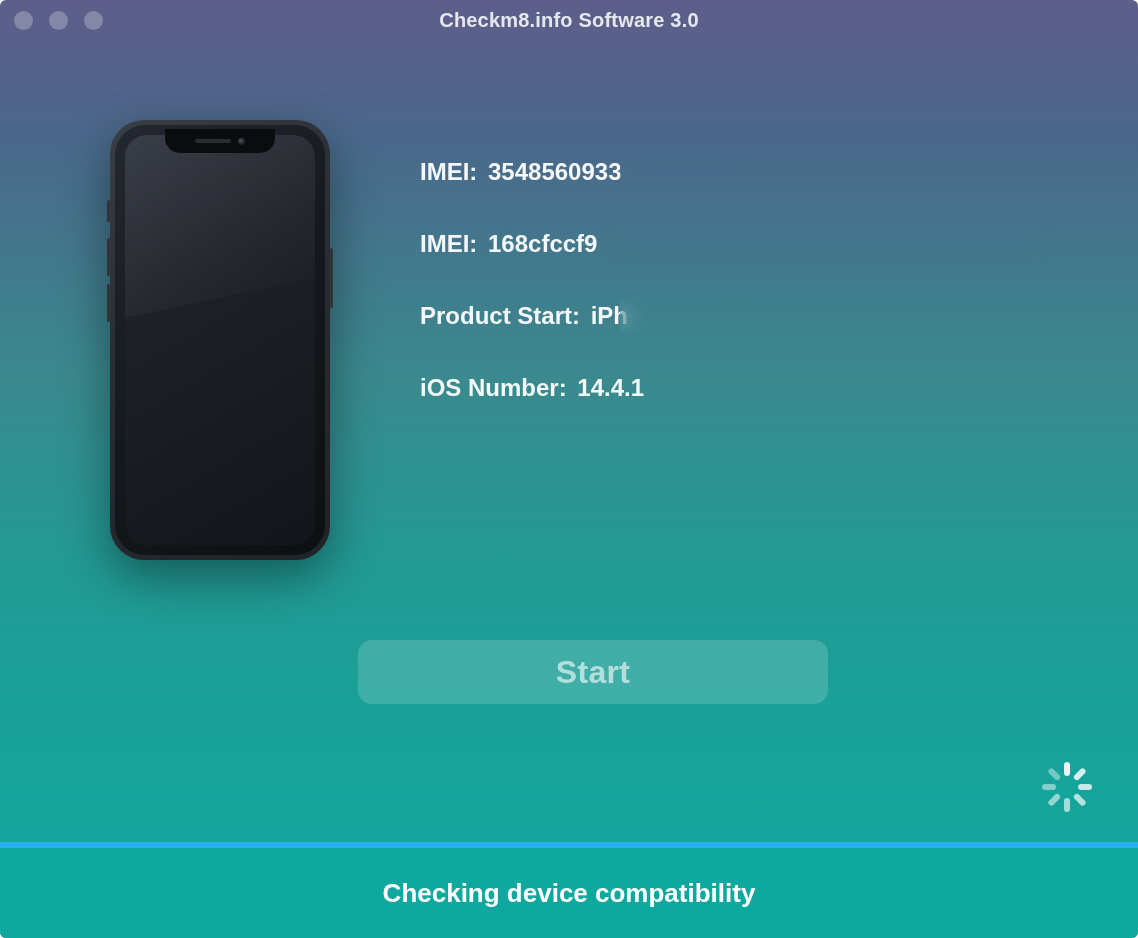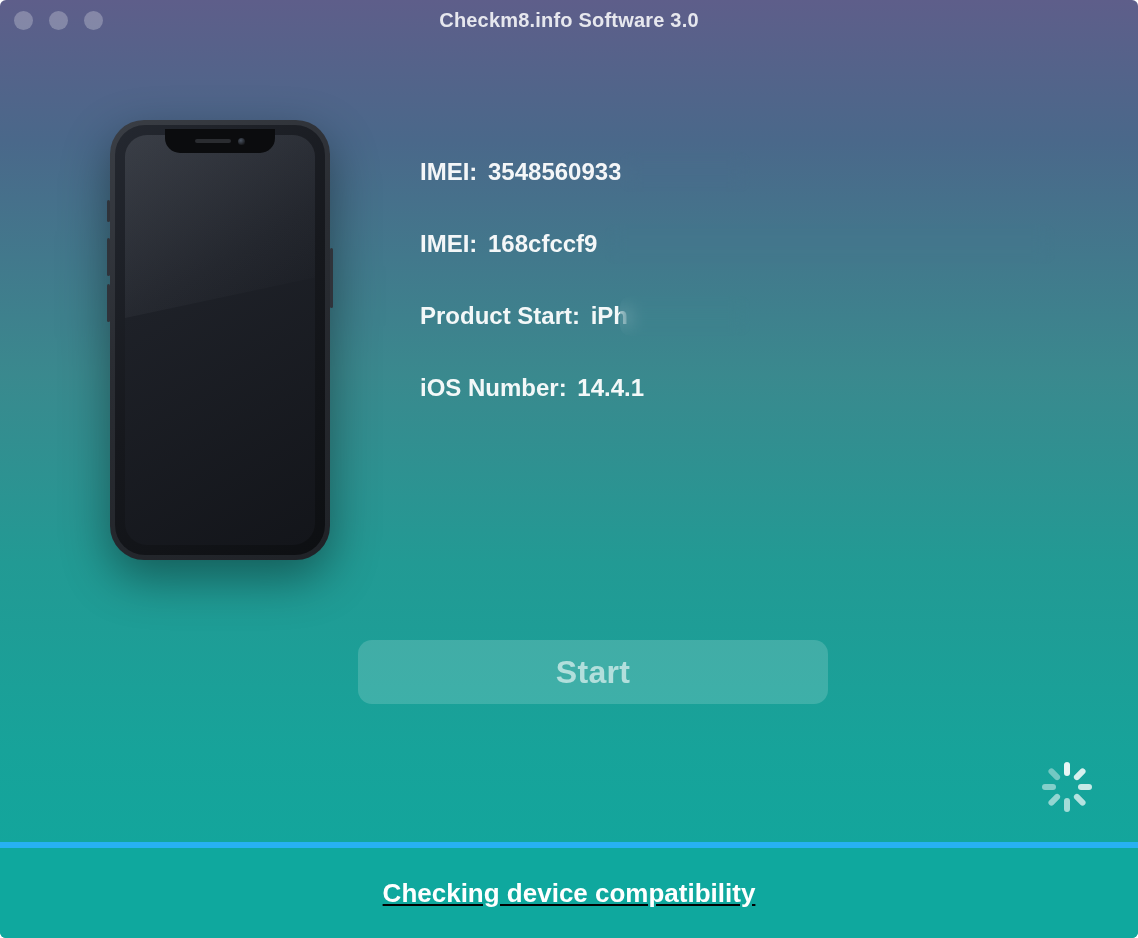--- a/index.html
+++ b/index.html
@@ -241,21 +241,20 @@
     .footer {
       position: absolute;
       bottom: 0;
       left: 0;
       right: 0;
       height: 90px;
       background: #0fa89e;
       display: flex;
       align-items: center;
       justify-content: center;
-      text-decoration: underline;
     }
     
     .footer-text {
       color: #ffffff;
       font-size: 26px;
       font-weight: 700;
     }
   </style>
 </head>
 <body>

